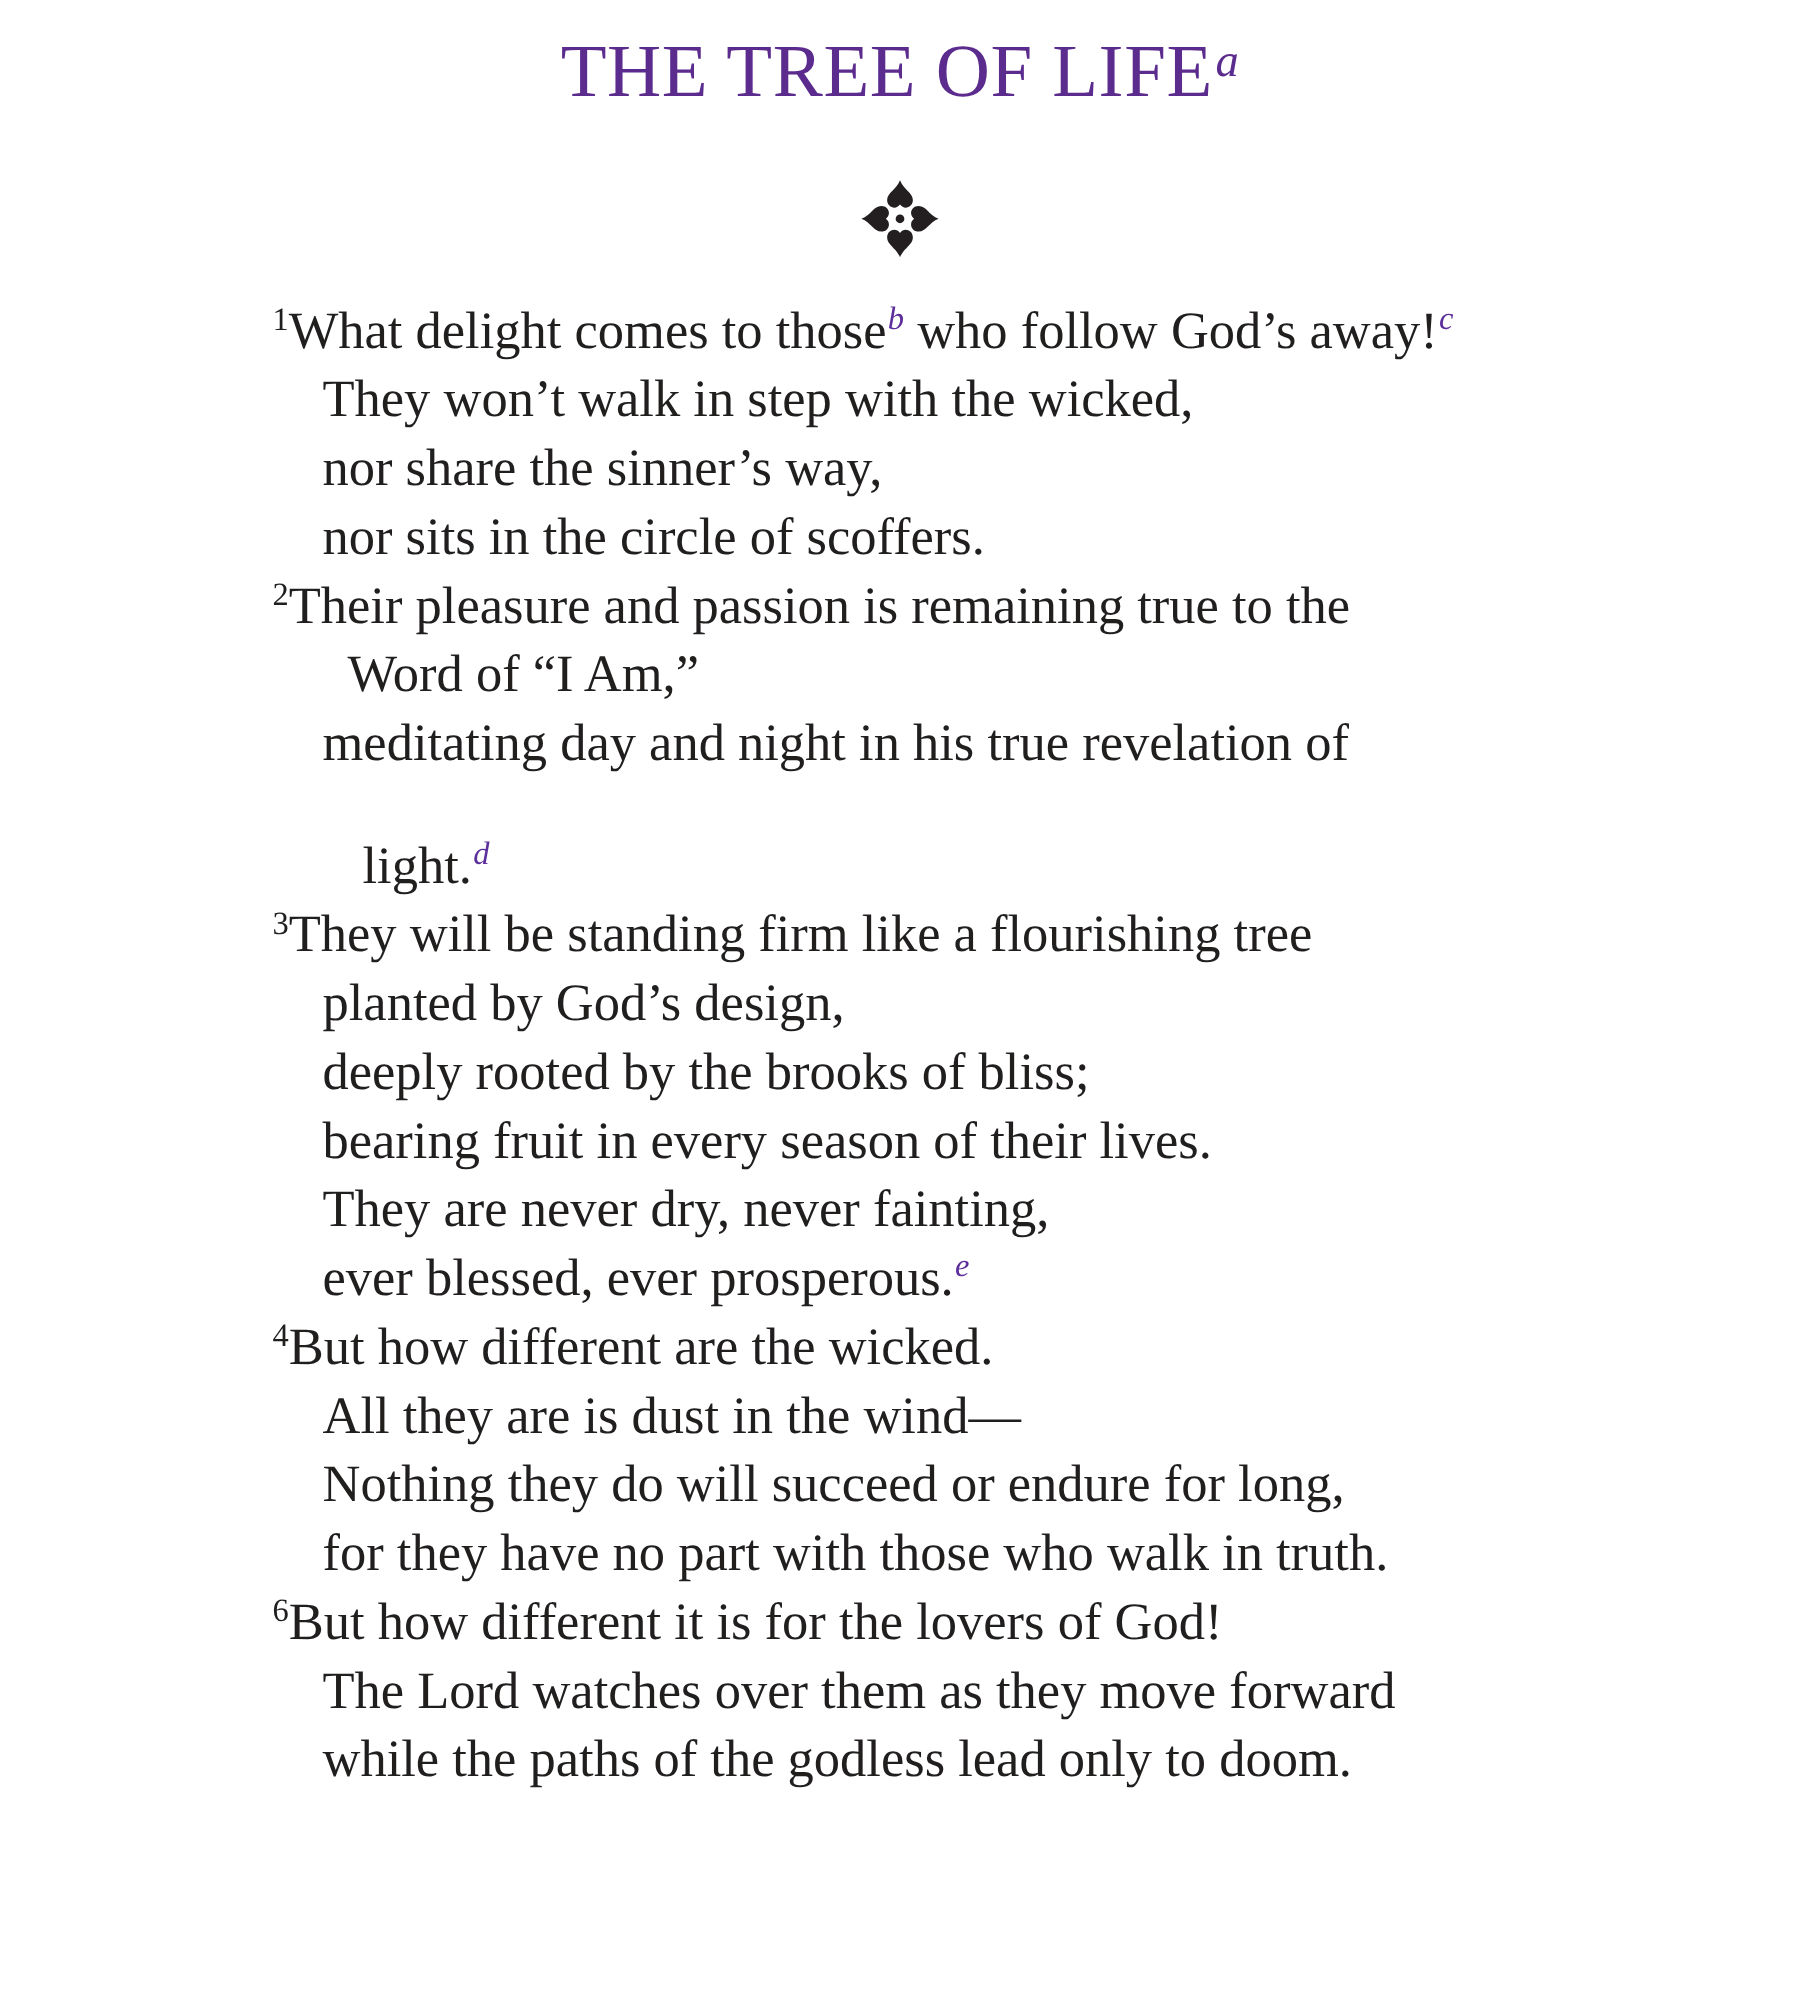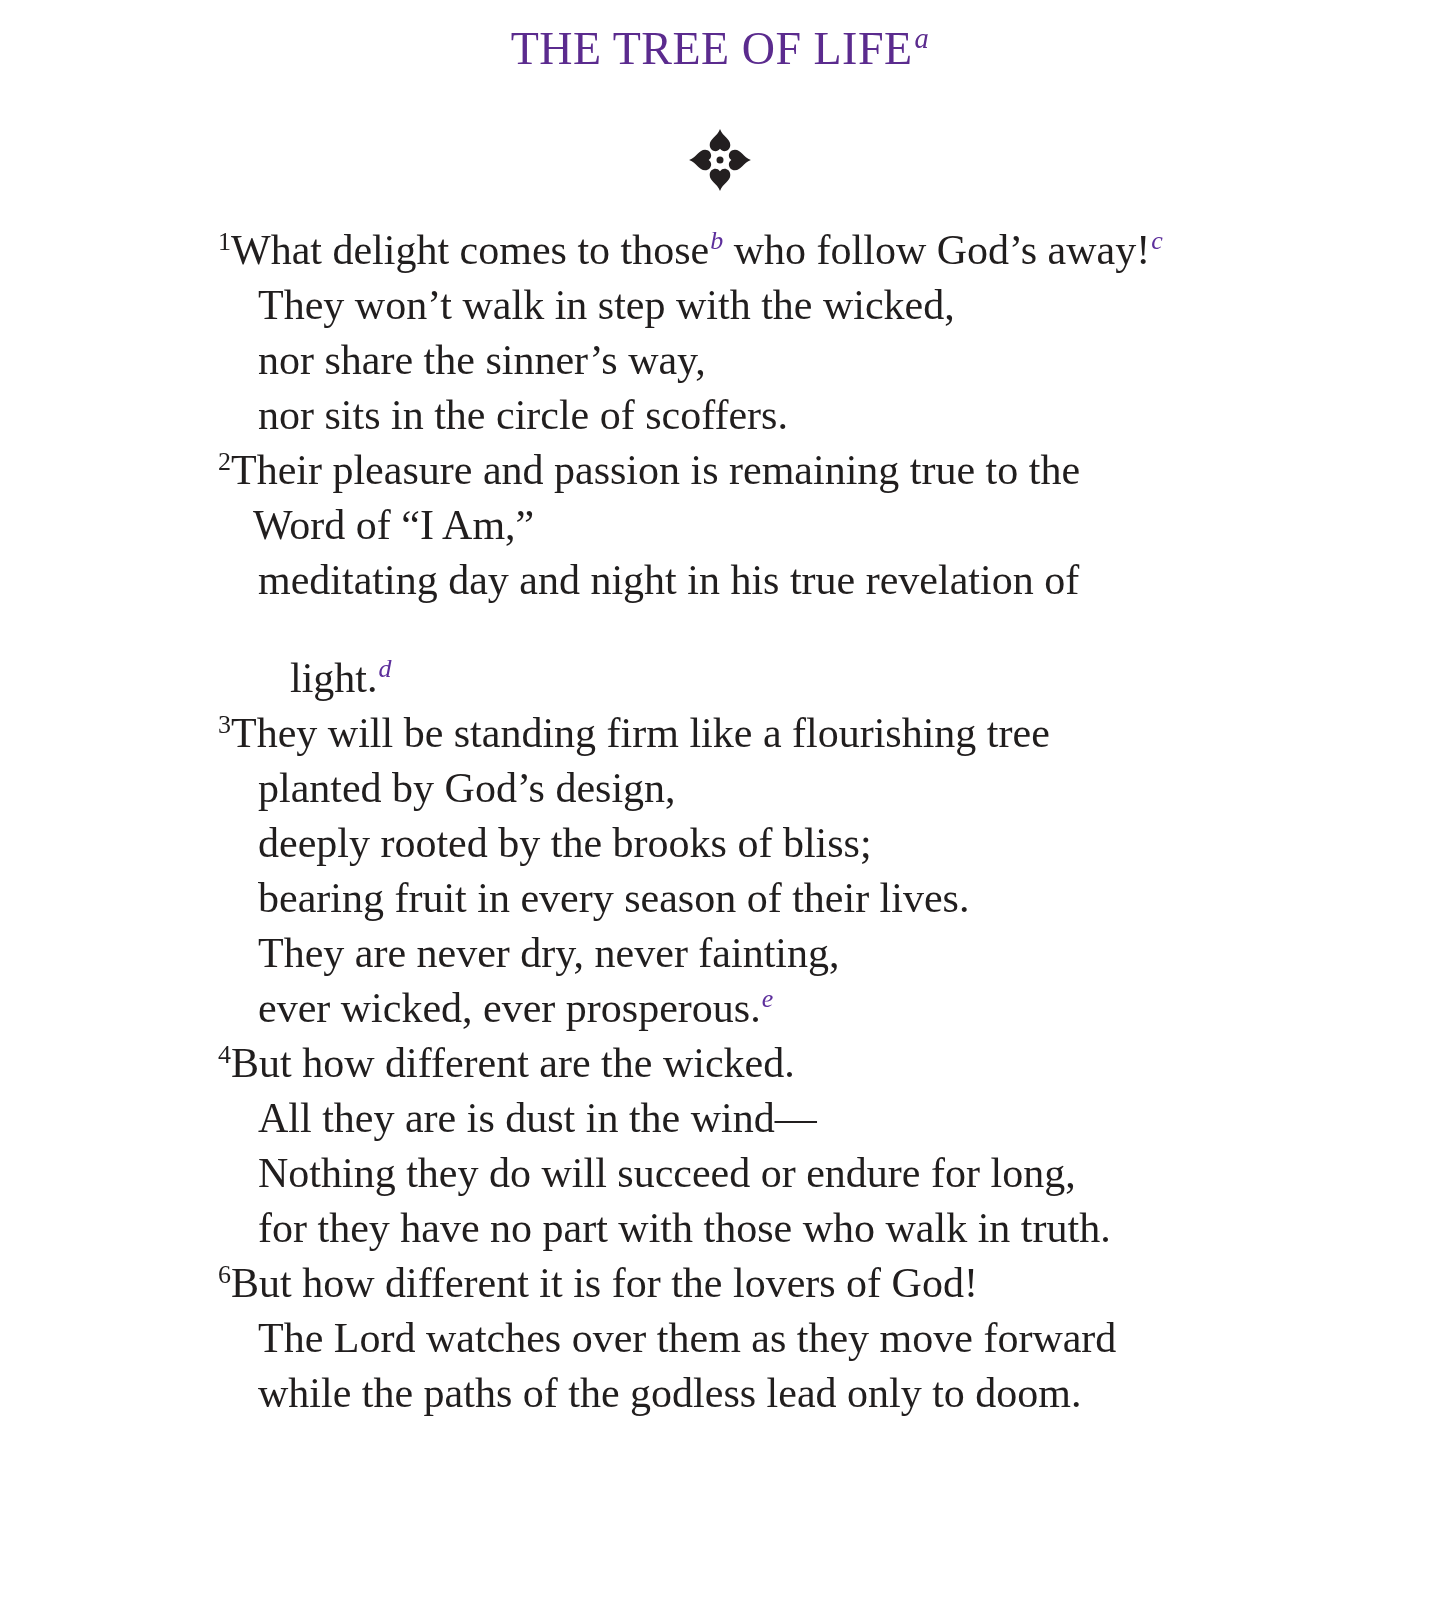--- a/index.html
+++ b/index.html
@@ -12,21 +12,21 @@
     overflow: hidden;
   }
   .page {
     width: 1440px;
     height: 1600px;
     position: relative;
   }
   h1.title {
     margin-top: 24px;
     text-align: center;
-    font-size: 46px;
+    font-size: 60px;
     line-height: 1.1;
     font-weight: normal;
     letter-spacing: 0.5px;
     color: #5b2b8e;
   }
   h1.title sup.title-note {
     font-size: 0.62em;
     font-style: italic;
     vertical-align: 16px;
     line-height: 0;
@@ -39,21 +39,21 @@
   }
   .ornament-wrap svg { display: inline-block; }
   .verses {
     margin-top: 26px;
     padding-left: 218px;
     font-size: 42px;
     line-height: 55px;
   }
   .line { white-space: pre; }
   .line.indent1 { margin-left: 40px; }
-  .line.indent2 { margin-left: 35px; }
+  .line.indent2 { margin-left: 60px; }
   .line.indent3 { margin-left: 72px; margin-top: 43px; }
   sup.vnum {
     font-size: 26px;
     line-height: 0;
     vertical-align: 14px;
     color: #211e1e;
   }
   sup.note {
     font-size: 26px;
     line-height: 0;
@@ -97,21 +97,21 @@
       <div class="line indent1"><span>nor sits in the circle of scoffers.</span></div>
       <div class="line indent0"><sup class="vnum">2</sup><span>Their pleasure and passion is remaining true to the</span></div>
       <div class="line indent2"><span>Word of “I Am,”</span></div>
       <div class="line indent1"><span>meditating day and night in his true revelation of</span></div>
       <div class="line indent3"><span>light.</span><sup class="note">d</sup></div>
       <div class="line indent0"><sup class="vnum">3</sup><span>They will be standing firm like a flourishing tree</span></div>
       <div class="line indent1"><span>planted by God’s design,</span></div>
       <div class="line indent1"><span>deeply rooted by the brooks of bliss;</span></div>
       <div class="line indent1"><span>bearing fruit in every season of their lives.</span></div>
       <div class="line indent1"><span>They are never dry, never fainting,</span></div>
-      <div class="line indent1"><span>ever wicked, ever prosperous.</span><sup class="note">e</sup></div>
+      <div class="line indent1"><span>ever blessed, ever prosperous.</span><sup class="note">e</sup></div>
       <div class="line indent0"><sup class="vnum">4</sup><span>But how different are the wicked.</span></div>
       <div class="line indent1"><span>All they are is dust in the wind—</span></div>
       <div class="line indent1"><span>Nothing they do will succeed or endure for long,</span></div>
       <div class="line indent1"><span>for they have no part with those who walk in truth.</span></div>
       <div class="line indent0"><sup class="vnum">6</sup><span>But how different it is for the lovers of God!</span></div>
       <div class="line indent1"><span>The Lord watches over them as they move forward</span></div>
       <div class="line indent1"><span>while the paths of the godless lead only to doom.</span></div>
     </section>
 
 </main>

